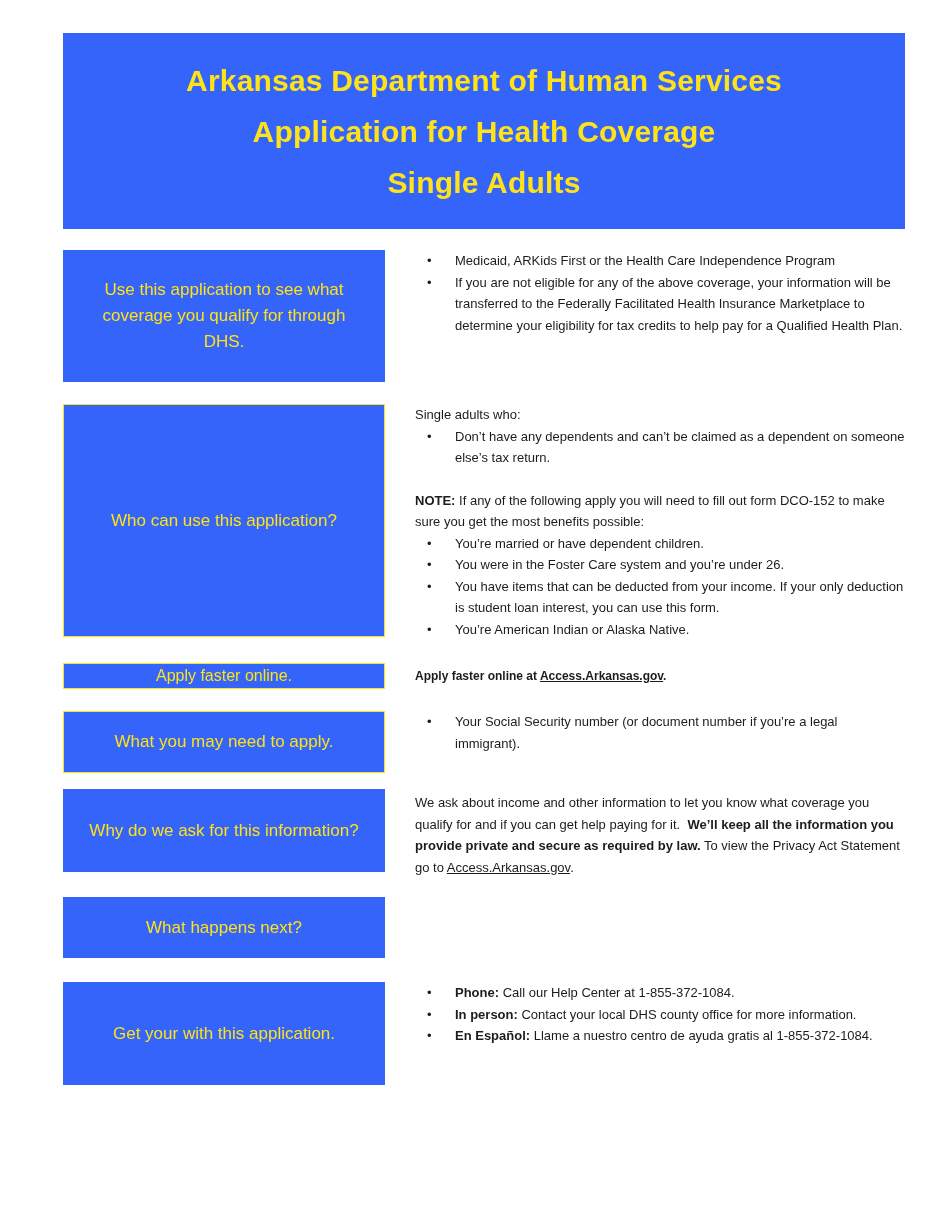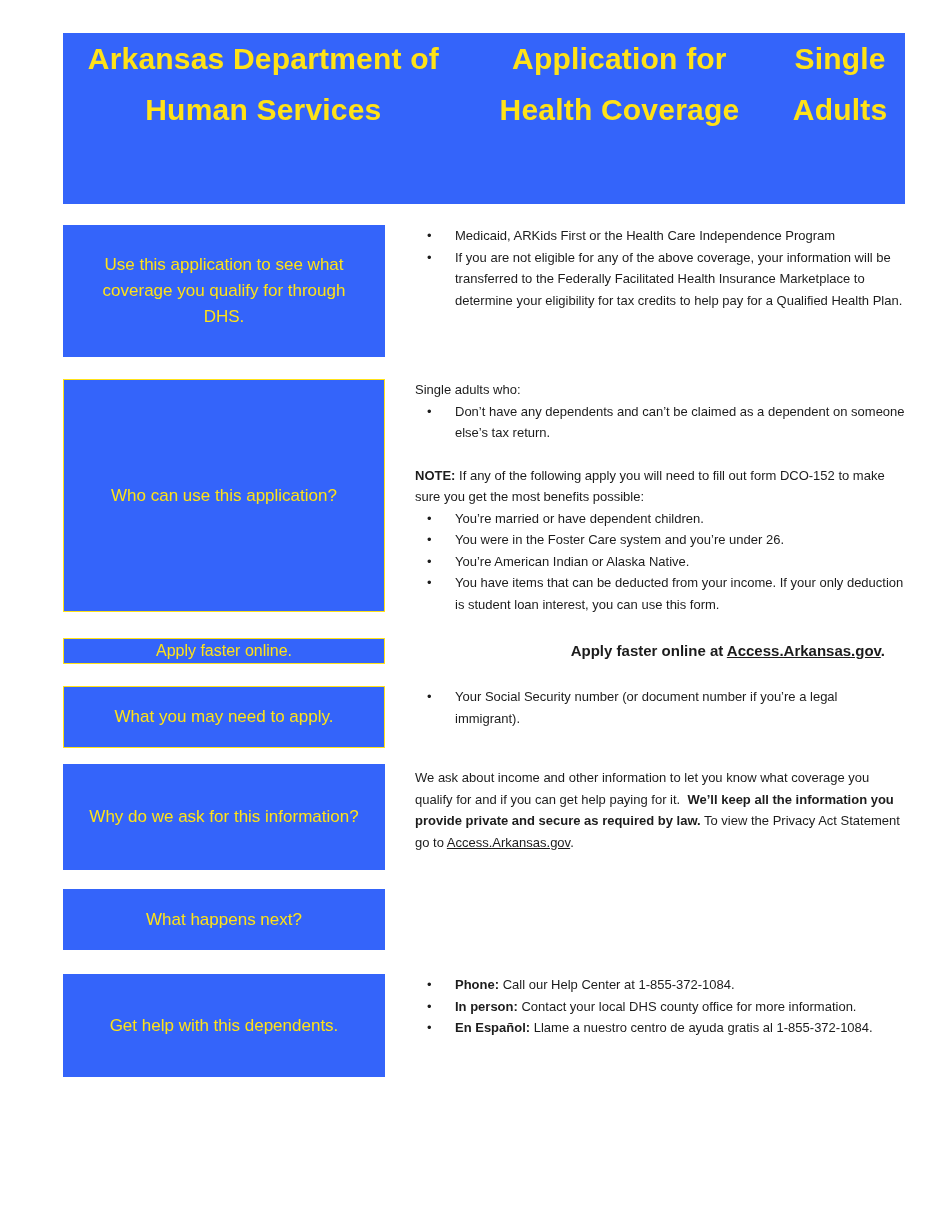--- a/index.html
+++ b/index.html
@@ -5,22 +5,22 @@
   html,body{margin:0;padding:0;}
   body{
     width:950px;height:1230px;background:#ffffff;position:relative;
     font-family:"Liberation Sans",sans-serif;color:#1c1c1c;
     -webkit-font-smoothing:antialiased;
   }
   .page{position:absolute;left:63px;top:33px;width:842px;}
 
   
   .header{
-    height:171px;background:#3464fa;
-    display:flex;flex-direction:row;justify-content:center;text-align:center;
+    height:196px;background:#3464fa;
+    display:flex;flex-direction:column;justify-content:center;text-align:center;
   }
   .header .hline{
     color:#ffe217;font-weight:bold;font-size:30px;line-height:51px;
     letter-spacing:.2px;
   }
 
   
   .rows{margin-top:21px;}
   .row{display:flex;align-items:flex-start;}
   .box{
@@ -37,23 +37,23 @@
   ul.bullets{list-style:none;margin:0;padding:0;}
   .bullets li{position:relative;padding-left:40px;white-space:pre-wrap;}
   .bullets li::before{content:"\2022";position:absolute;left:12px;top:0;}
   .b{font-weight:bold;}
   .u{text-decoration:underline;}
 
   
   .row-1{margin-bottom:22px;} .row-1 .box{height:132px;}
   .row-2{margin-bottom:23px;} .row-2 .box{height:233px;}
   .row-3{margin-bottom:22px;} .row-3 .box{height:26px;font-size:16px;line-height:22px;padding:0 10px;}
-  .row-3 .content{font-size:15px;line-height:26px;text-align:right;width:470px;}
+  .row-3 .content{font-size:12px;line-height:26px;text-align:left;width:470px;}
   .row-4{margin-bottom:16px;} .row-4 .box{height:62px;}
-  .row-5{margin-bottom:19px;} .row-5 .box{height:106px;}
+  .row-5{margin-bottom:19px;} .row-5 .box{height:83px;}
   .row-5 .content{padding-top:3px;}
   .row-6{margin-bottom:24px;} .row-6 .box{height:61px;}
   .row-7 .box{height:103px;}
 
   
   .footer{margin-top:50px;font-size:15px;line-height:22px;}
   .footer-line{white-space:pre-wrap;}
 </style>
 </head>
 <body>
@@ -87,22 +87,22 @@
       <div class="content">
           <div class="para"><span>Single adults who:</span></div>
           <ul class="bullets">
             <li><span>Don’t have any dependents and can’t be claimed as a dependent on someone else’s tax return.</span></li>
           </ul>
           <div style="height: 21px;"></div>
           <div class="para"><span class="b">NOTE:</span><span> If any of the following apply you will need to fill out form DCO-152 to make sure you get the most benefits possible:</span></div>
           <ul class="bullets">
             <li><span>You’re married or have dependent children.</span></li>
             <li><span>You were in the Foster Care system and you’re under 26.</span></li>
+            <li><span>You have items that can be deducted from your income. If your only deduction is student loan interest, you can use this form.</span></li>
             <li><span>You’re American Indian or Alaska Native.</span></li>
-            <li><span>You have items that can be deducted from your income. If your only deduction is student loan interest, you can use this form.</span></li>
           </ul>
         </div>
     </div>
 
     <div class="row row-3">
       <div class="box bordered">
         <span>Apply faster online.</span>
       </div>
       <div class="content">
           <div class="para"><span class="b">Apply faster online at </span><span class="b u">Access.Arkansas.gov</span><span class="b">.</span></div>
@@ -130,21 +130,21 @@
     </div>
 
     <div class="row row-6">
       <div class="box">
         <span>What happens next?</span>
       </div>
     </div>
 
     <div class="row row-7">
       <div class="box">
-        <span>Get help with this dependents.</span>
+        <span>Get your with this application.</span>
       </div>
       <div class="content">
           <ul class="bullets">
             <li><span class="b">Phone:</span><span> Call our Help Center at 1-855-372-1084.</span></li>
             <li><span class="b">In person:</span><span> Contact your local DHS county office for more information.</span></li>
             <li><span class="b">En Español:</span><span> Llame a nuestro centro de ayuda gratis al 1-855-372-1084.</span></li>
           </ul>
         </div>
     </div>
 

